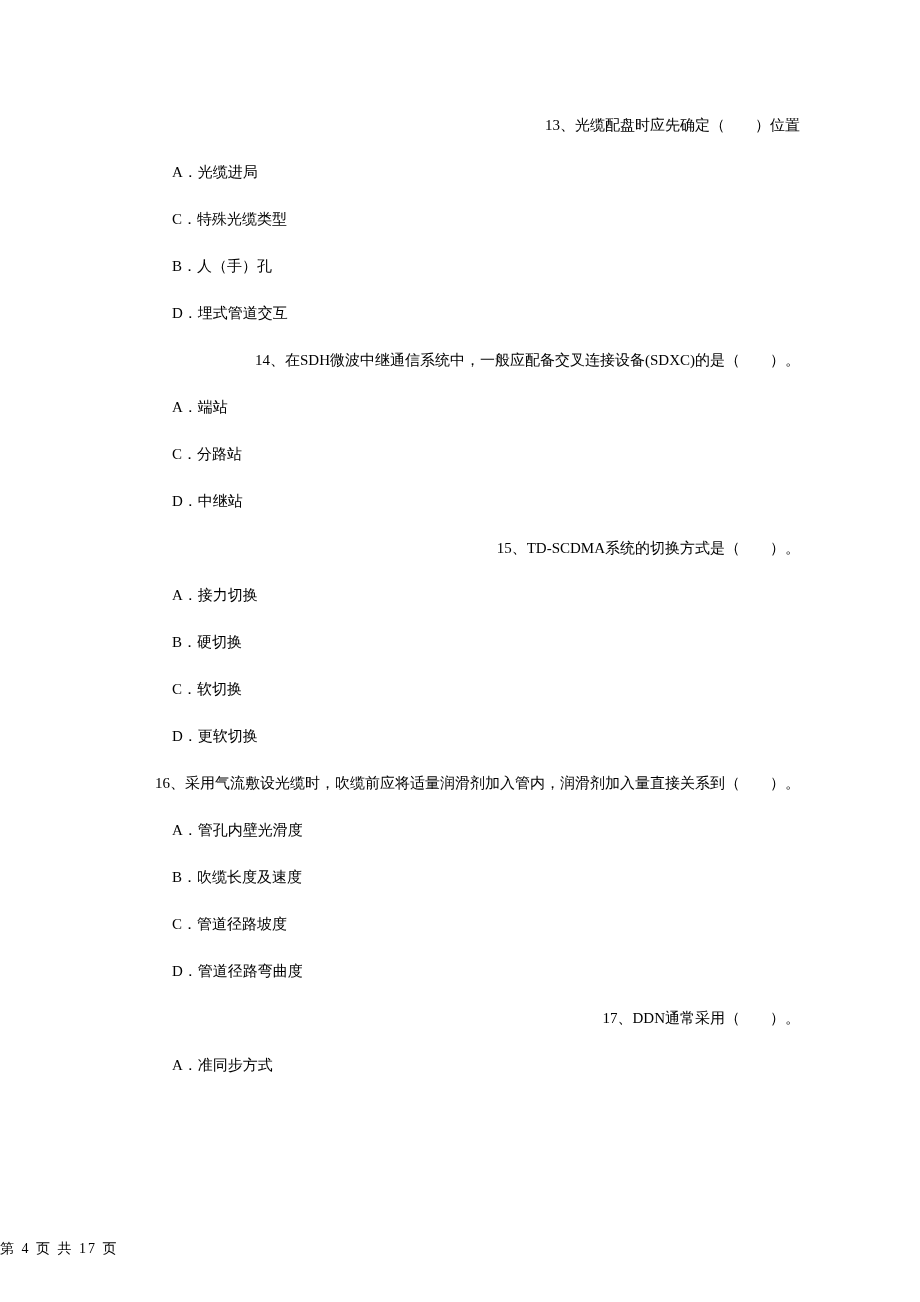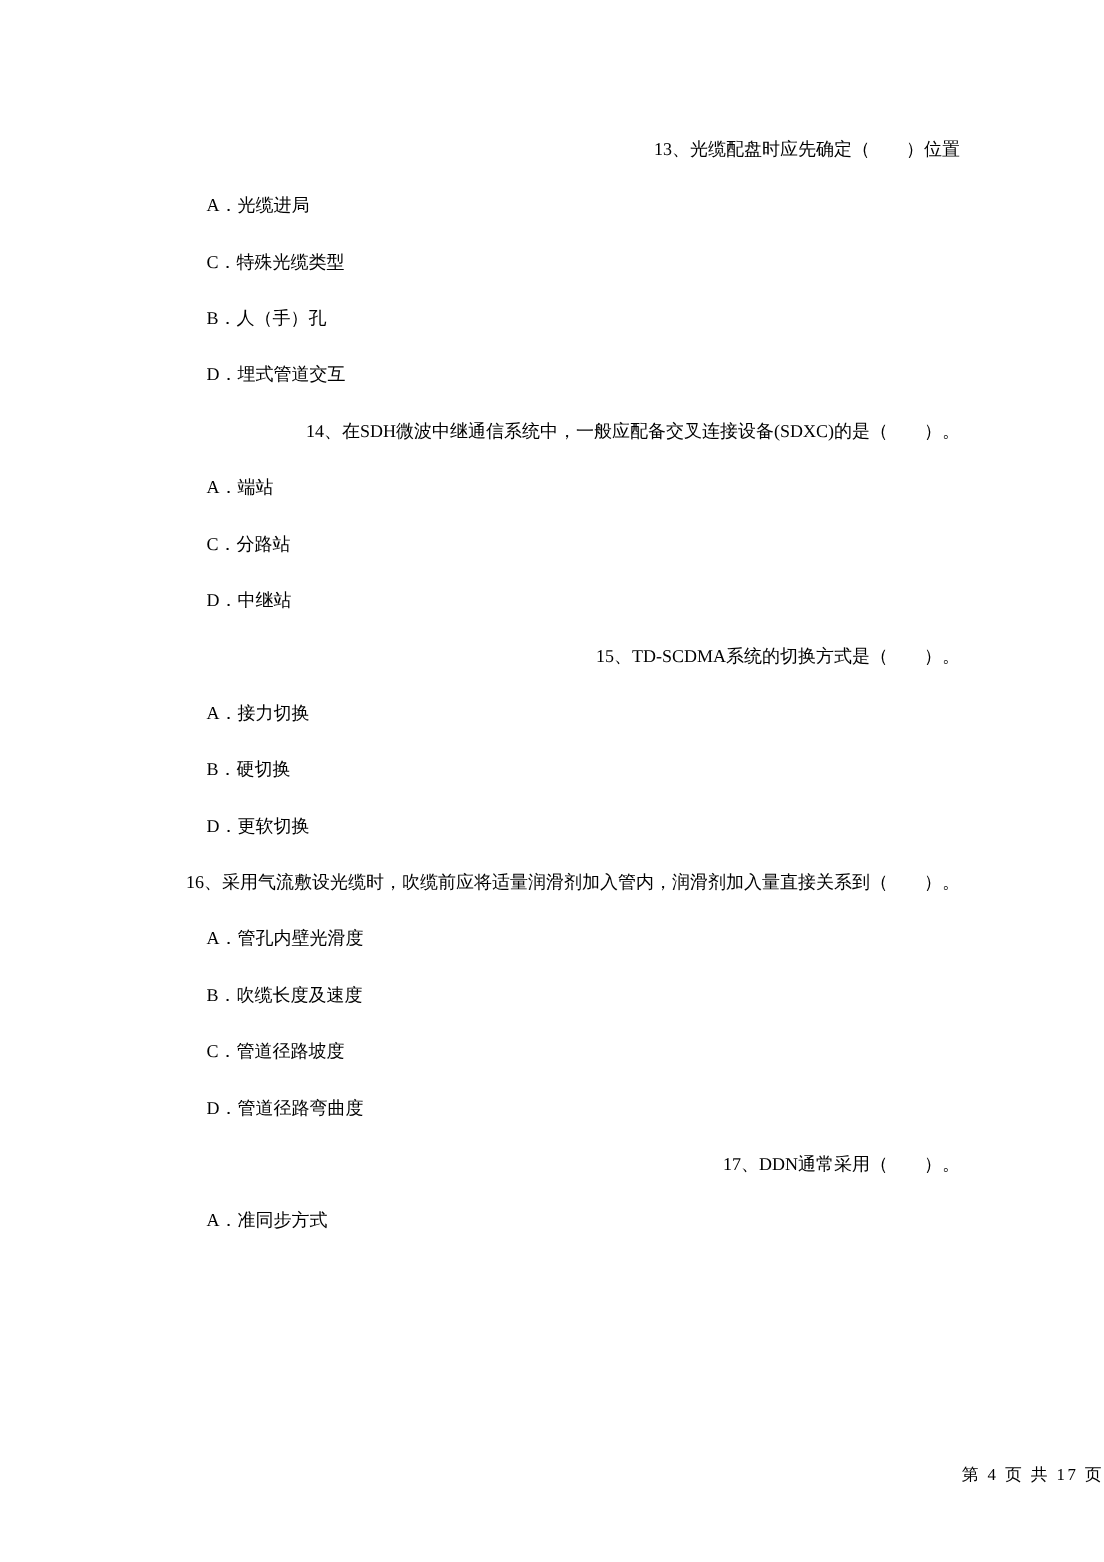--- a/index.html
+++ b/index.html
@@ -23,24 +23,24 @@
   .qtext {
     margin-bottom: 26px;
     text-align: right;
   }
   .option {
     padding-left: 52px;
     margin-bottom: 26px;
   }
   .footer {
     position: absolute;
-    bottom: 64px;
+    bottom: 44px;
     left: 0;
     right: 0;
-    text-align: right;
+    text-align: left;
     font-size: 14px;
     letter-spacing: 2px;
   }
 </style>
 </head>
 <body>
 
 <div class="page">
 
   <div class="question">
@@ -55,20 +55,21 @@
     <div class="qtext"><span>14、</span><span>在SDH微波中继通信系统中，一般应配备交叉连接设备(SDXC)的是（　　）。</span></div>
     <div class="option">A．端站</div>
     <div class="option">C．分路站</div>
     <div class="option">D．中继站</div>
   </div>
 
   <div class="question">
     <div class="qtext"><span>15、</span><span>TD-SCDMA系统的切换方式是（　　）。</span></div>
     <div class="option">A．接力切换</div>
     <div class="option">B．硬切换</div>
+    <div class="option">C．软切换</div>
     <div class="option">D．更软切换</div>
   </div>
 
   <div class="question">
     <div class="qtext"><span>16、</span><span>采用气流敷设光缆时，吹缆前应将适量润滑剂加入管内，润滑剂加入量直接关系到（　　）。</span></div>
     <div class="option">A．管孔内壁光滑度</div>
     <div class="option">B．吹缆长度及速度</div>
     <div class="option">C．管道径路坡度</div>
     <div class="option">D．管道径路弯曲度</div>
   </div>

